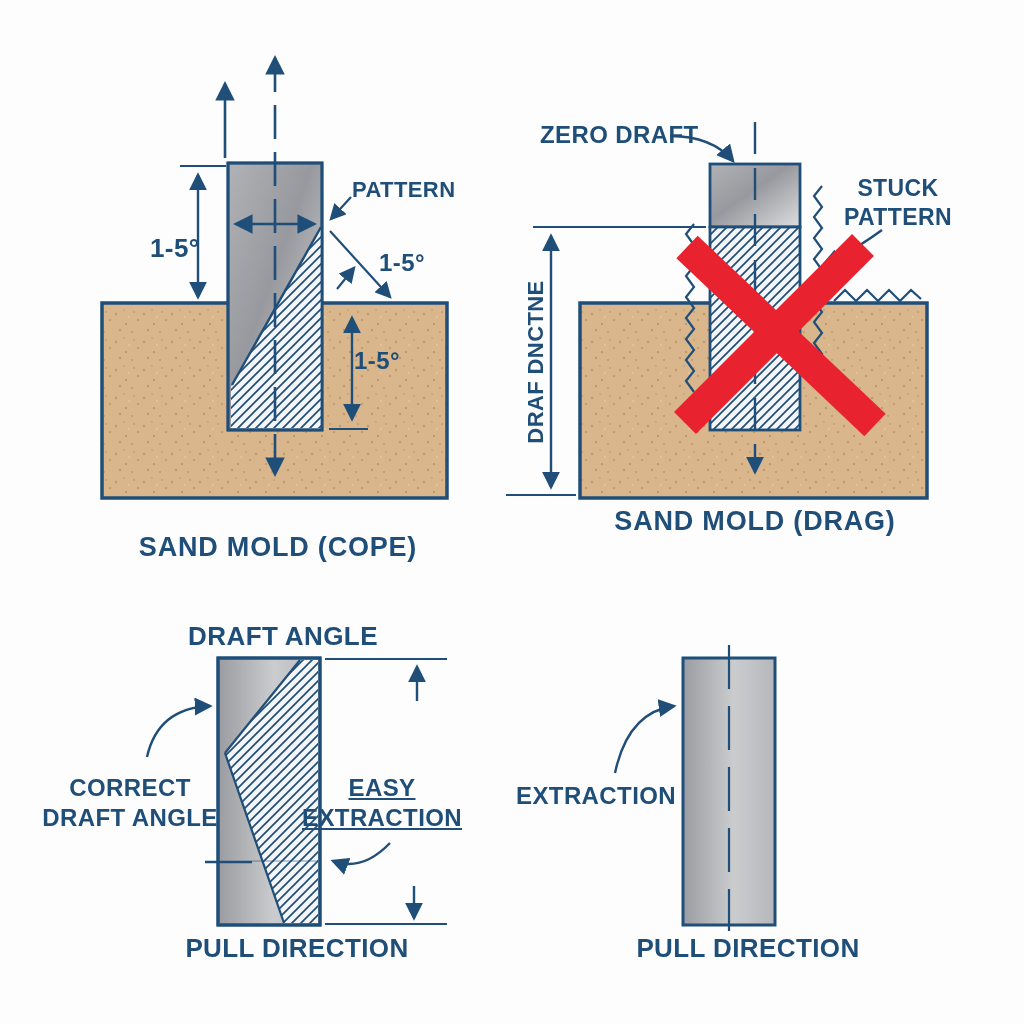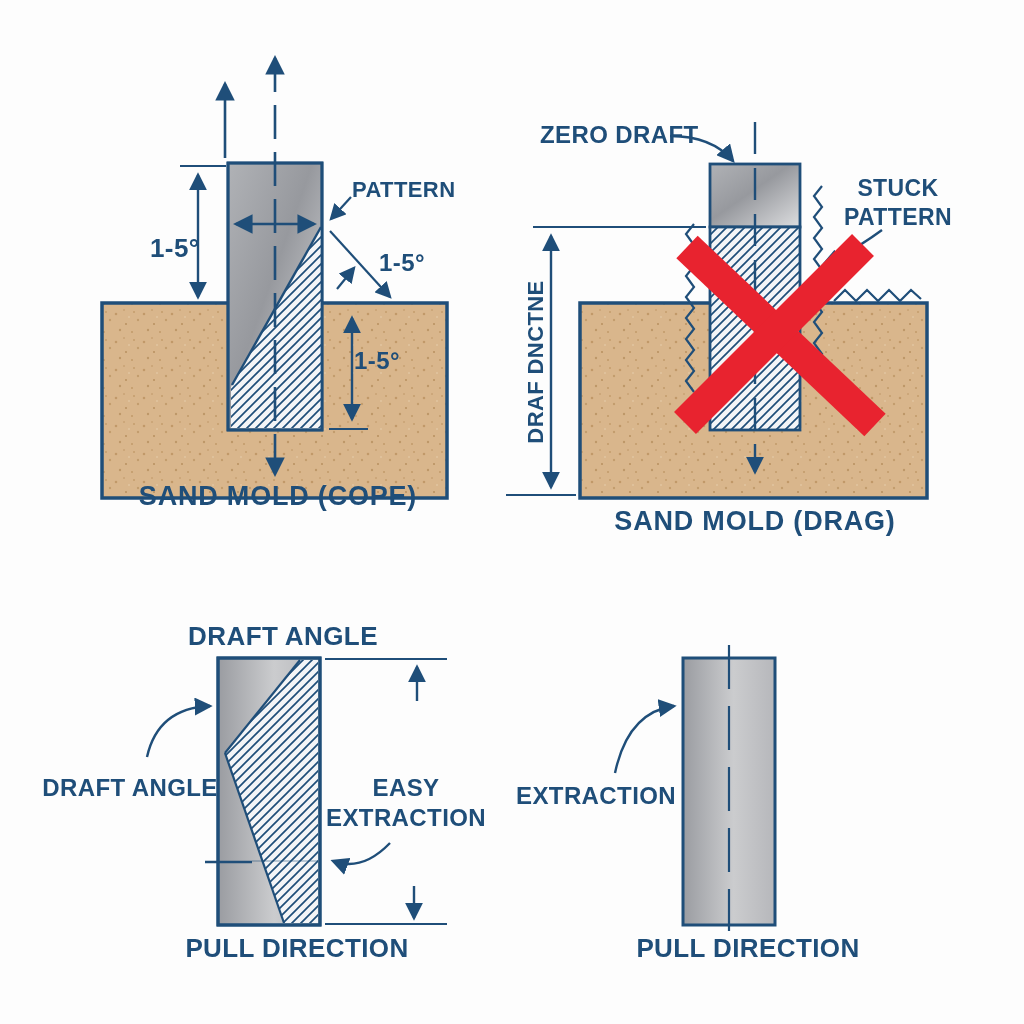--- a/index.html
+++ b/index.html
@@ -134,35 +134,36 @@
     <rect x="683" y="658" width="92" height="267" fill="url(#steelH)" stroke="#1f4e79" stroke-width="3"></rect>
     <line x1="729" y1="645" x2="729" y2="931" stroke="#1f4e79" stroke-width="2.2" stroke-dasharray="44 17"></line>
     <path d="M615,773 Q628,712 674,706" fill="none" stroke="#1f4e79" stroke-width="2.4" marker-end="url(#ah)"></path>
   </g>
 </svg>
 
 <div class="lbl s22" style="left:352px;top:176px;">PATTERN</div>
 <div class="lbl s26" style="left:150px;top:232px;">1-5°</div>
 <div class="lbl s24" style="left:379px;top:248px;">1-5°</div>
 <div class="lbl s24" style="left:354px;top:346px;">1-5°</div>
-<div class="lbl ctr s27" style="left:278px;top:480px;text-align:right;">SAND MOLD (COPE)</div>
+<div class="lbl ctr s27" style="left:278px;top:531px;text-align:right;">SAND MOLD (COPE)</div>
 
 <div class="lbl s24" style="left:540px;top:120px;">ZERO DRAFT</div>
 <div class="lbl ctr s23" style="left:898px;top:174px;">
   <span style="display:block">STUCK</span>
   <span style="display:block">PATTERN</span>
 </div>
 <div class="lbl rot s22" style="left:536px;top:362px;">DRAF DNCTNE</div>
 <div class="lbl ctr s27" style="left:755px;top:505px;">SAND MOLD (DRAG)</div>
 
 <div class="lbl ctr s26" style="left:283px;top:620px;">DRAFT ANGLE</div>
 <div class="lbl ctr s24" style="left:130px;top:773px;">
+  <span style="display:block">CORRECT</span>
   <span style="display:block">DRAFT ANGLE</span>
 </div>
-<div class="lbl ctr s24" style="left:406px;top:773px;">
+<div class="lbl ctr s24" style="left:382px;top:773px;text-decoration:underline;">
   <span style="display:block">EASY</span>
   <span style="display:block">EXTRACTION</span>
 </div>
 <div class="lbl ctr s26" style="left:297px;top:932px;">PULL DIRECTION</div>
 
 <div class="lbl ctr s24" style="left:596px;top:781px;">
   <span style="display:block">EXTRACTION</span>
 </div>
 <div class="lbl ctr s26" style="left:748px;top:932px;">PULL DIRECTION</div>
 

